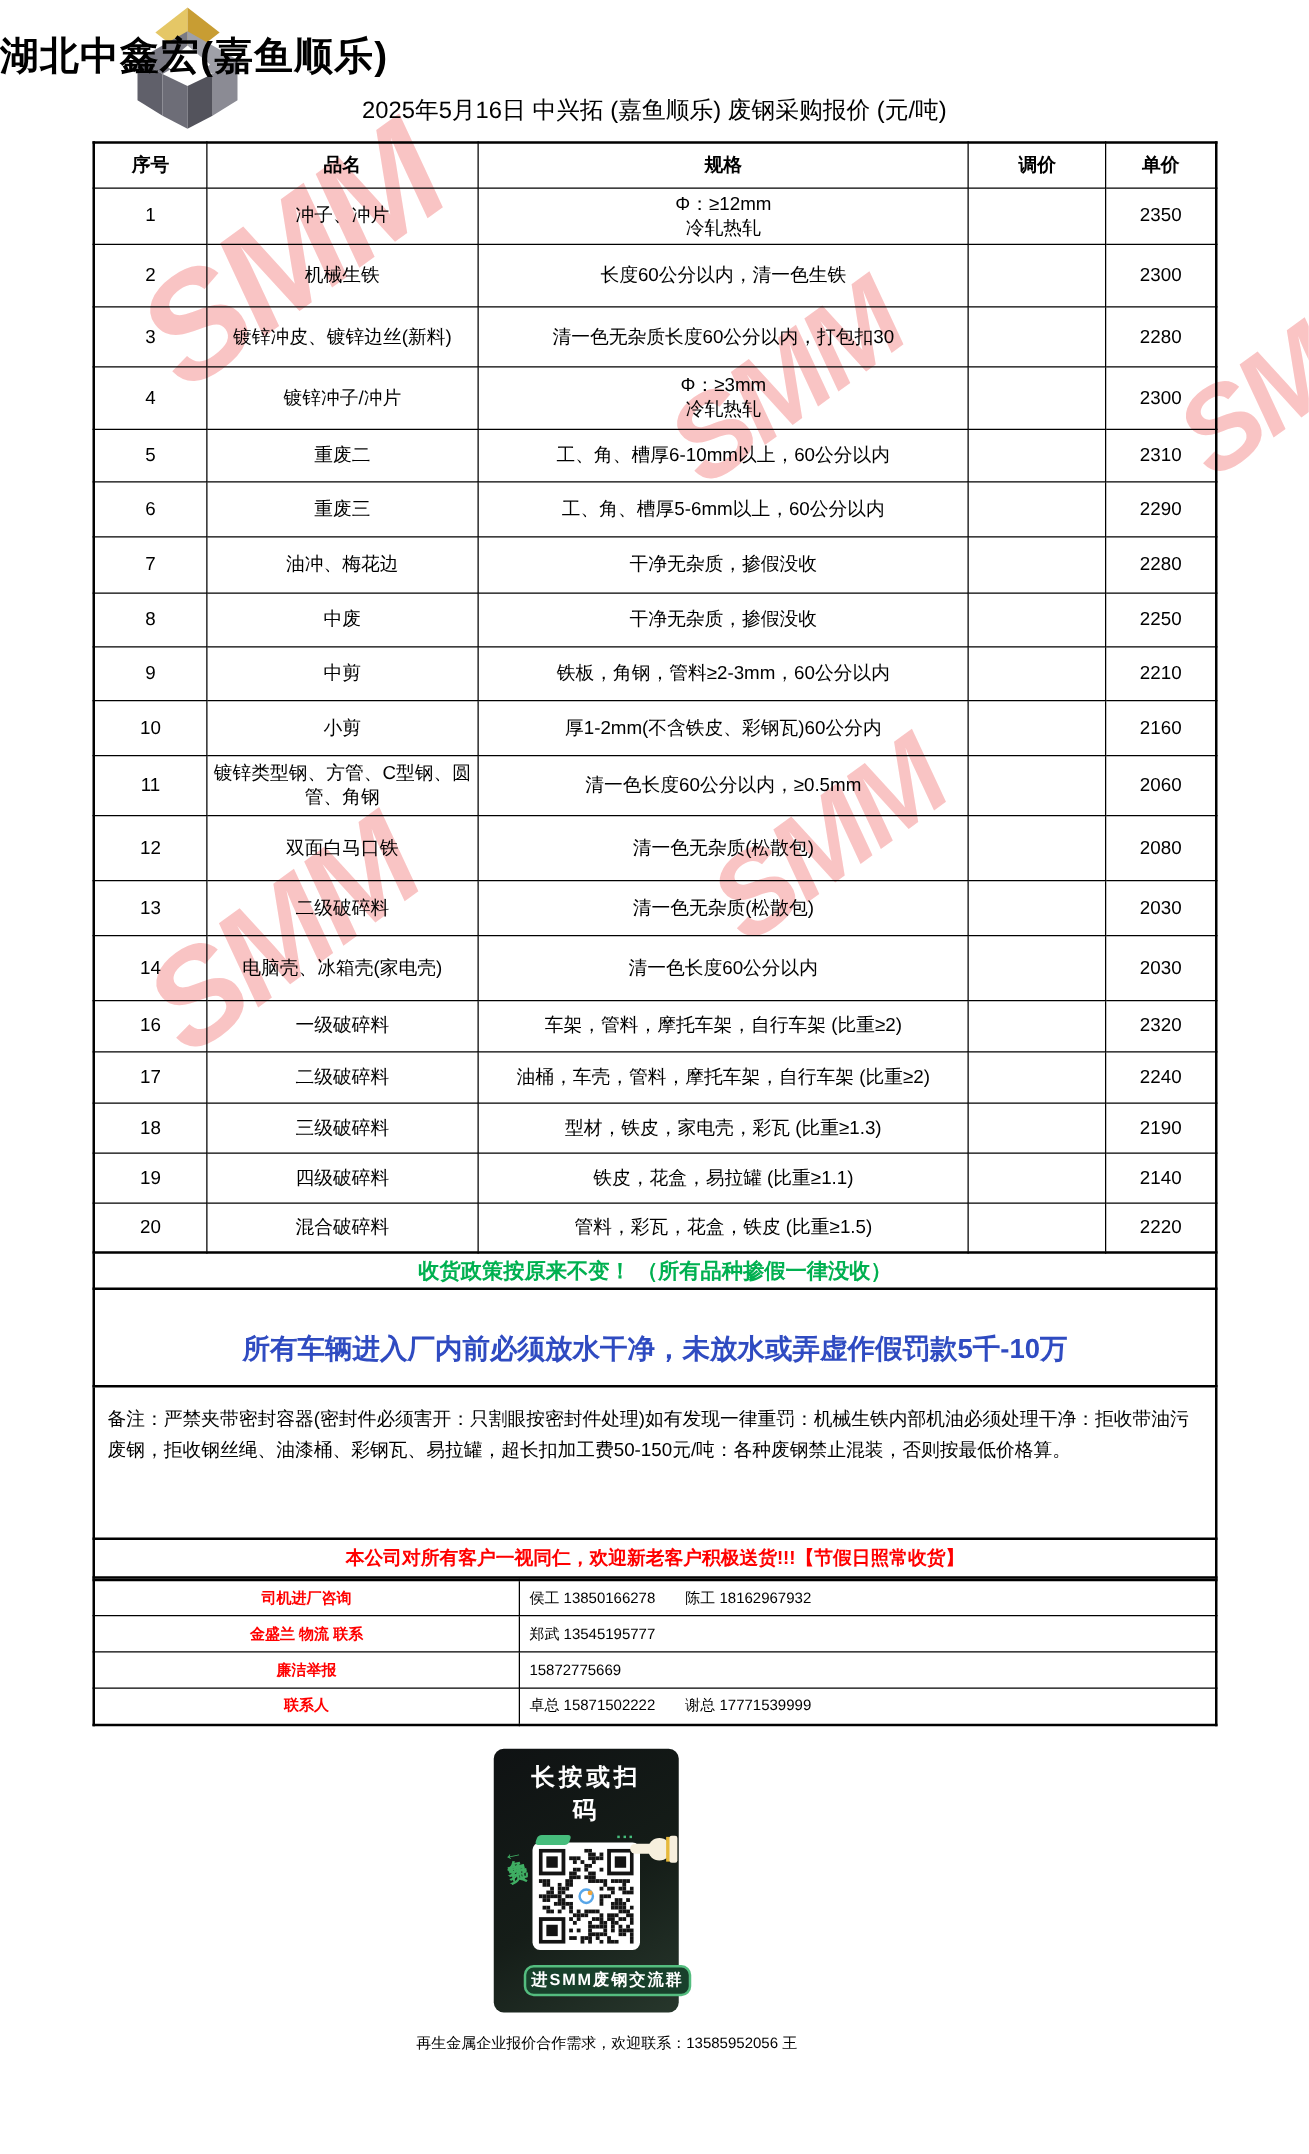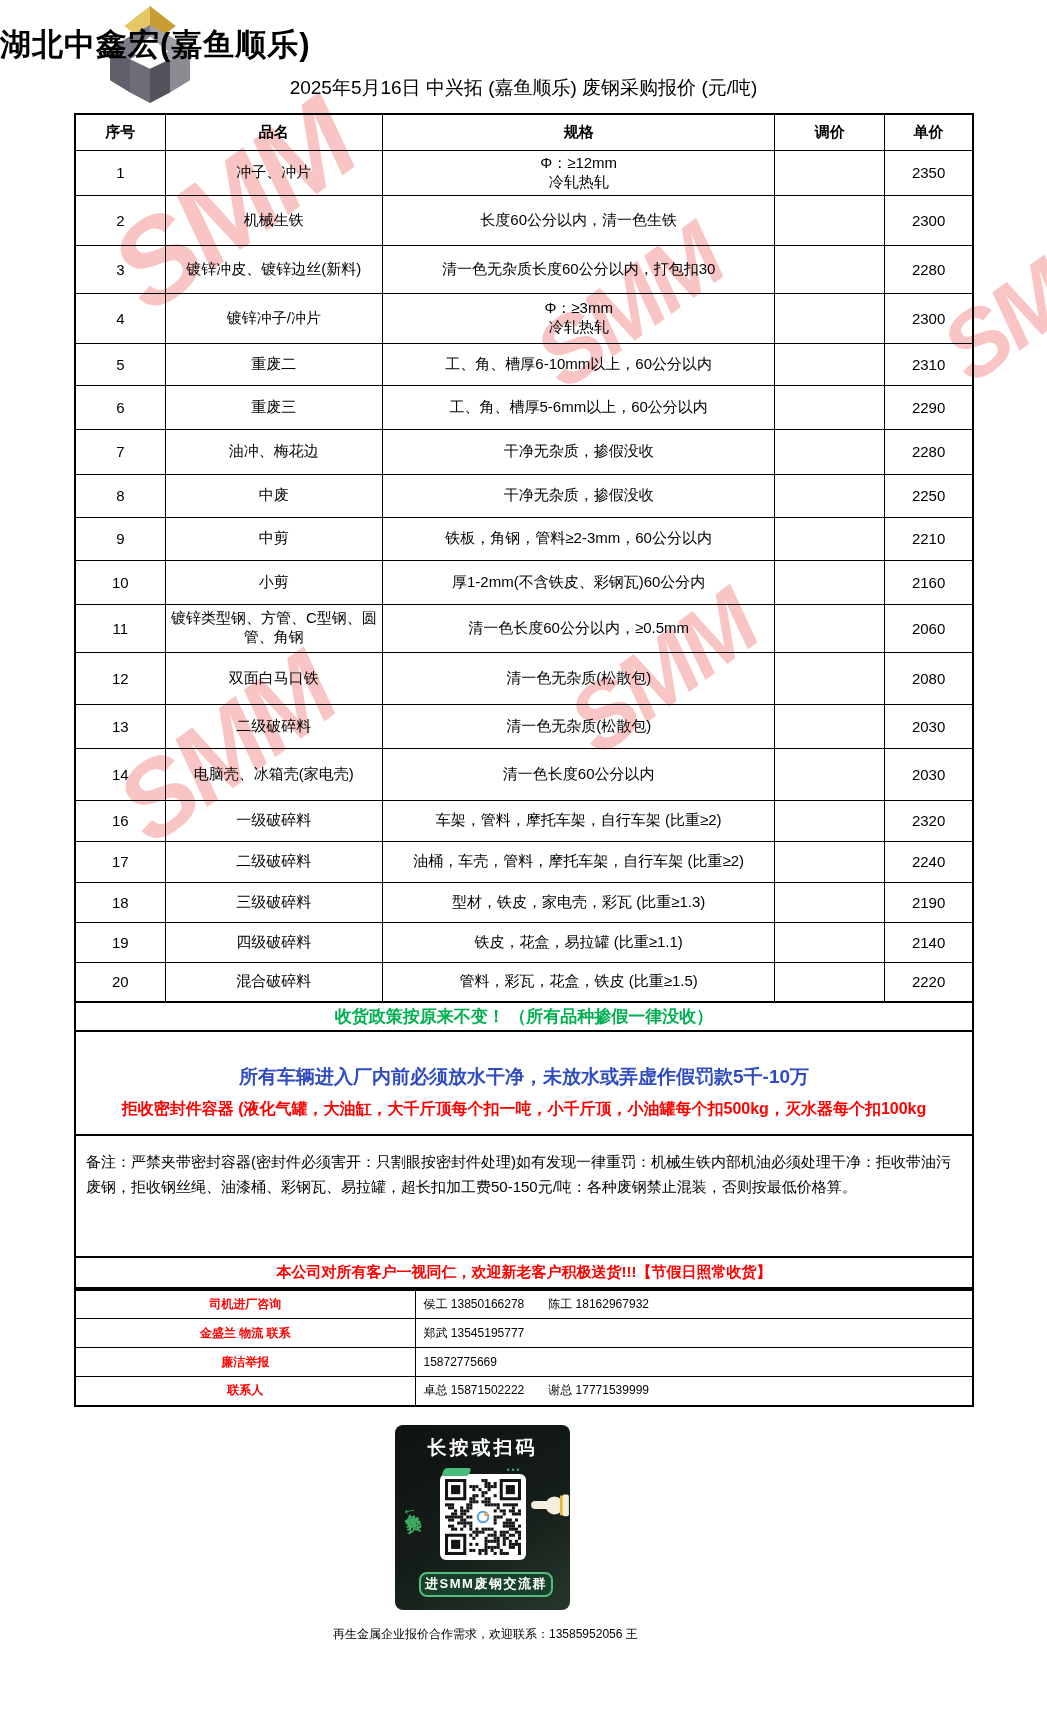--- a/index.html
+++ b/index.html
@@ -23,32 +23,32 @@
   .sheet{position:relative;z-index:1;margin:12px 0 0 74px;width:900px}
   table.price{border-collapse:collapse;width:100%;border:2px solid #000}
   table.price th,table.price td{border:1px solid #000;text-align:center;font-size:15px;padding:2px 4px}
   table.price thead tr{height:36px}
   table.price th{font-weight:bold}
   .c-spec{white-space:pre-line}
   .c-name{padding:2px 10px}
   .green-row{border:2px solid #000;border-top:none;height:29px;display:flex;align-items:center;justify-content:center;
              color:var(--green,#00b050);font-weight:bold;font-size:17px}
   .notice-box{border:2px solid #000;border-top:none;padding:32px 6px 14px;text-align:center}
-  .notice-blue{color:var(--blue,#2f4bc1);font-size:19px;font-weight:bold}
+  .notice-blue{color:var(--blue,#2f4bc1);font-size:22px;font-weight:bold}
   .notice-red{color:var(--red,#f00);font-size:16px;font-weight:bold;margin-top:9px}
   .remark-box{border:2px solid #000;border-top:none;padding:14px 10px 56px;font-size:15px;line-height:1.65;text-align:left}
   .welcome-row{border:2px solid #000;border-top:none;height:31px;display:flex;align-items:center;justify-content:center;
                color:var(--red,#f00);font-weight:bold;font-size:15px}
   table.contacts{border-collapse:collapse;width:100%;border:2px solid #000}
   table.contacts td{border:1px solid #000;height:29px;font-size:12px}
   table.contacts .lbl{width:340px;color:var(--red,#f00);font-weight:bold;text-align:center}
   table.contacts .val{text-align:left;padding-left:8px}
   
   .qr-wrap{position:relative;z-index:1;margin-top:18px}
-  .qr-card{position:relative;width:175px;margin:0 auto 0 395px;border-radius:8px;padding:10px 24px 13px;
+  .qr-card{position:relative;width:148px;margin:0 auto 0 395px;border-radius:8px;padding:10px 24px 13px;
            background:linear-gradient(150deg,#0f1213 0%,#151d18 55%,#27372c 100%)}
   .qr-title{color:#fff;font-size:19px;font-weight:bold;text-align:center;letter-spacing:3px}
   .qr-frame{position:relative;width:86px;height:86px;background:#fff;border-radius:6px;margin:13px auto 0;
             display:flex;align-items:center;justify-content:center}
   .qr-tab{position:absolute;top:-6px;left:3px;width:27px;height:8px;background:var(--qrgreen,#46bd7c);
           border-radius:3px;transform:skewX(-20deg)}
   .qr-dots{position:absolute;top:-9px;right:4px;color:var(--qrgreen,#46bd7c);font-size:8px;letter-spacing:2px}
   .qr-logo{position:absolute;width:20px;height:20px;background:#fff;border-radius:4px;left:33px;top:33px;
            display:flex;align-items:center;justify-content:center}
   .free{position:absolute;left:4px;top:76px;color:#3fae63;font-weight:900;font-size:16px;
@@ -237,21 +237,20 @@
     <td class="c-adj"></td>
     <td class="c-price">2220</td>
   </tr>
       </tbody>
   </table>
 
   <div class="green-row">收货政策按原来不变！ （所有品种掺假一律没收）</div>
 
   <div class="notice-box">
     <div class="notice-blue">所有车辆进入厂内前必须放水干净，未放水或弄虚作假罚款5千-10万</div>
-    <div class="notice-red">拒收密封件容器 (液化气罐，大油缸，大千斤顶每个扣一吨，小千斤顶，小油罐每个扣500kg，灭水器每个扣100kg</div>
   </div>
 
   <div class="remark-box">备注：严禁夹带密封容器(密封件必须害开：只割眼按密封件处理)如有发现一律重罚：机械生铁内部机油必须处理干净：拒收带油污废钢，拒收钢丝绳、油漆桶、彩钢瓦、易拉罐，超长扣加工费50-150元/吨：各种废钢禁止混装，否则按最低价格算。</div>
 
   <div class="welcome-row">本公司对所有客户一视同仁，欢迎新老客户积极送货!!!【节假日照常收货】</div>
 
   <table class="contacts">
     <tbody>
         <tr>
     <td class="lbl">司机进厂咨询</td>

